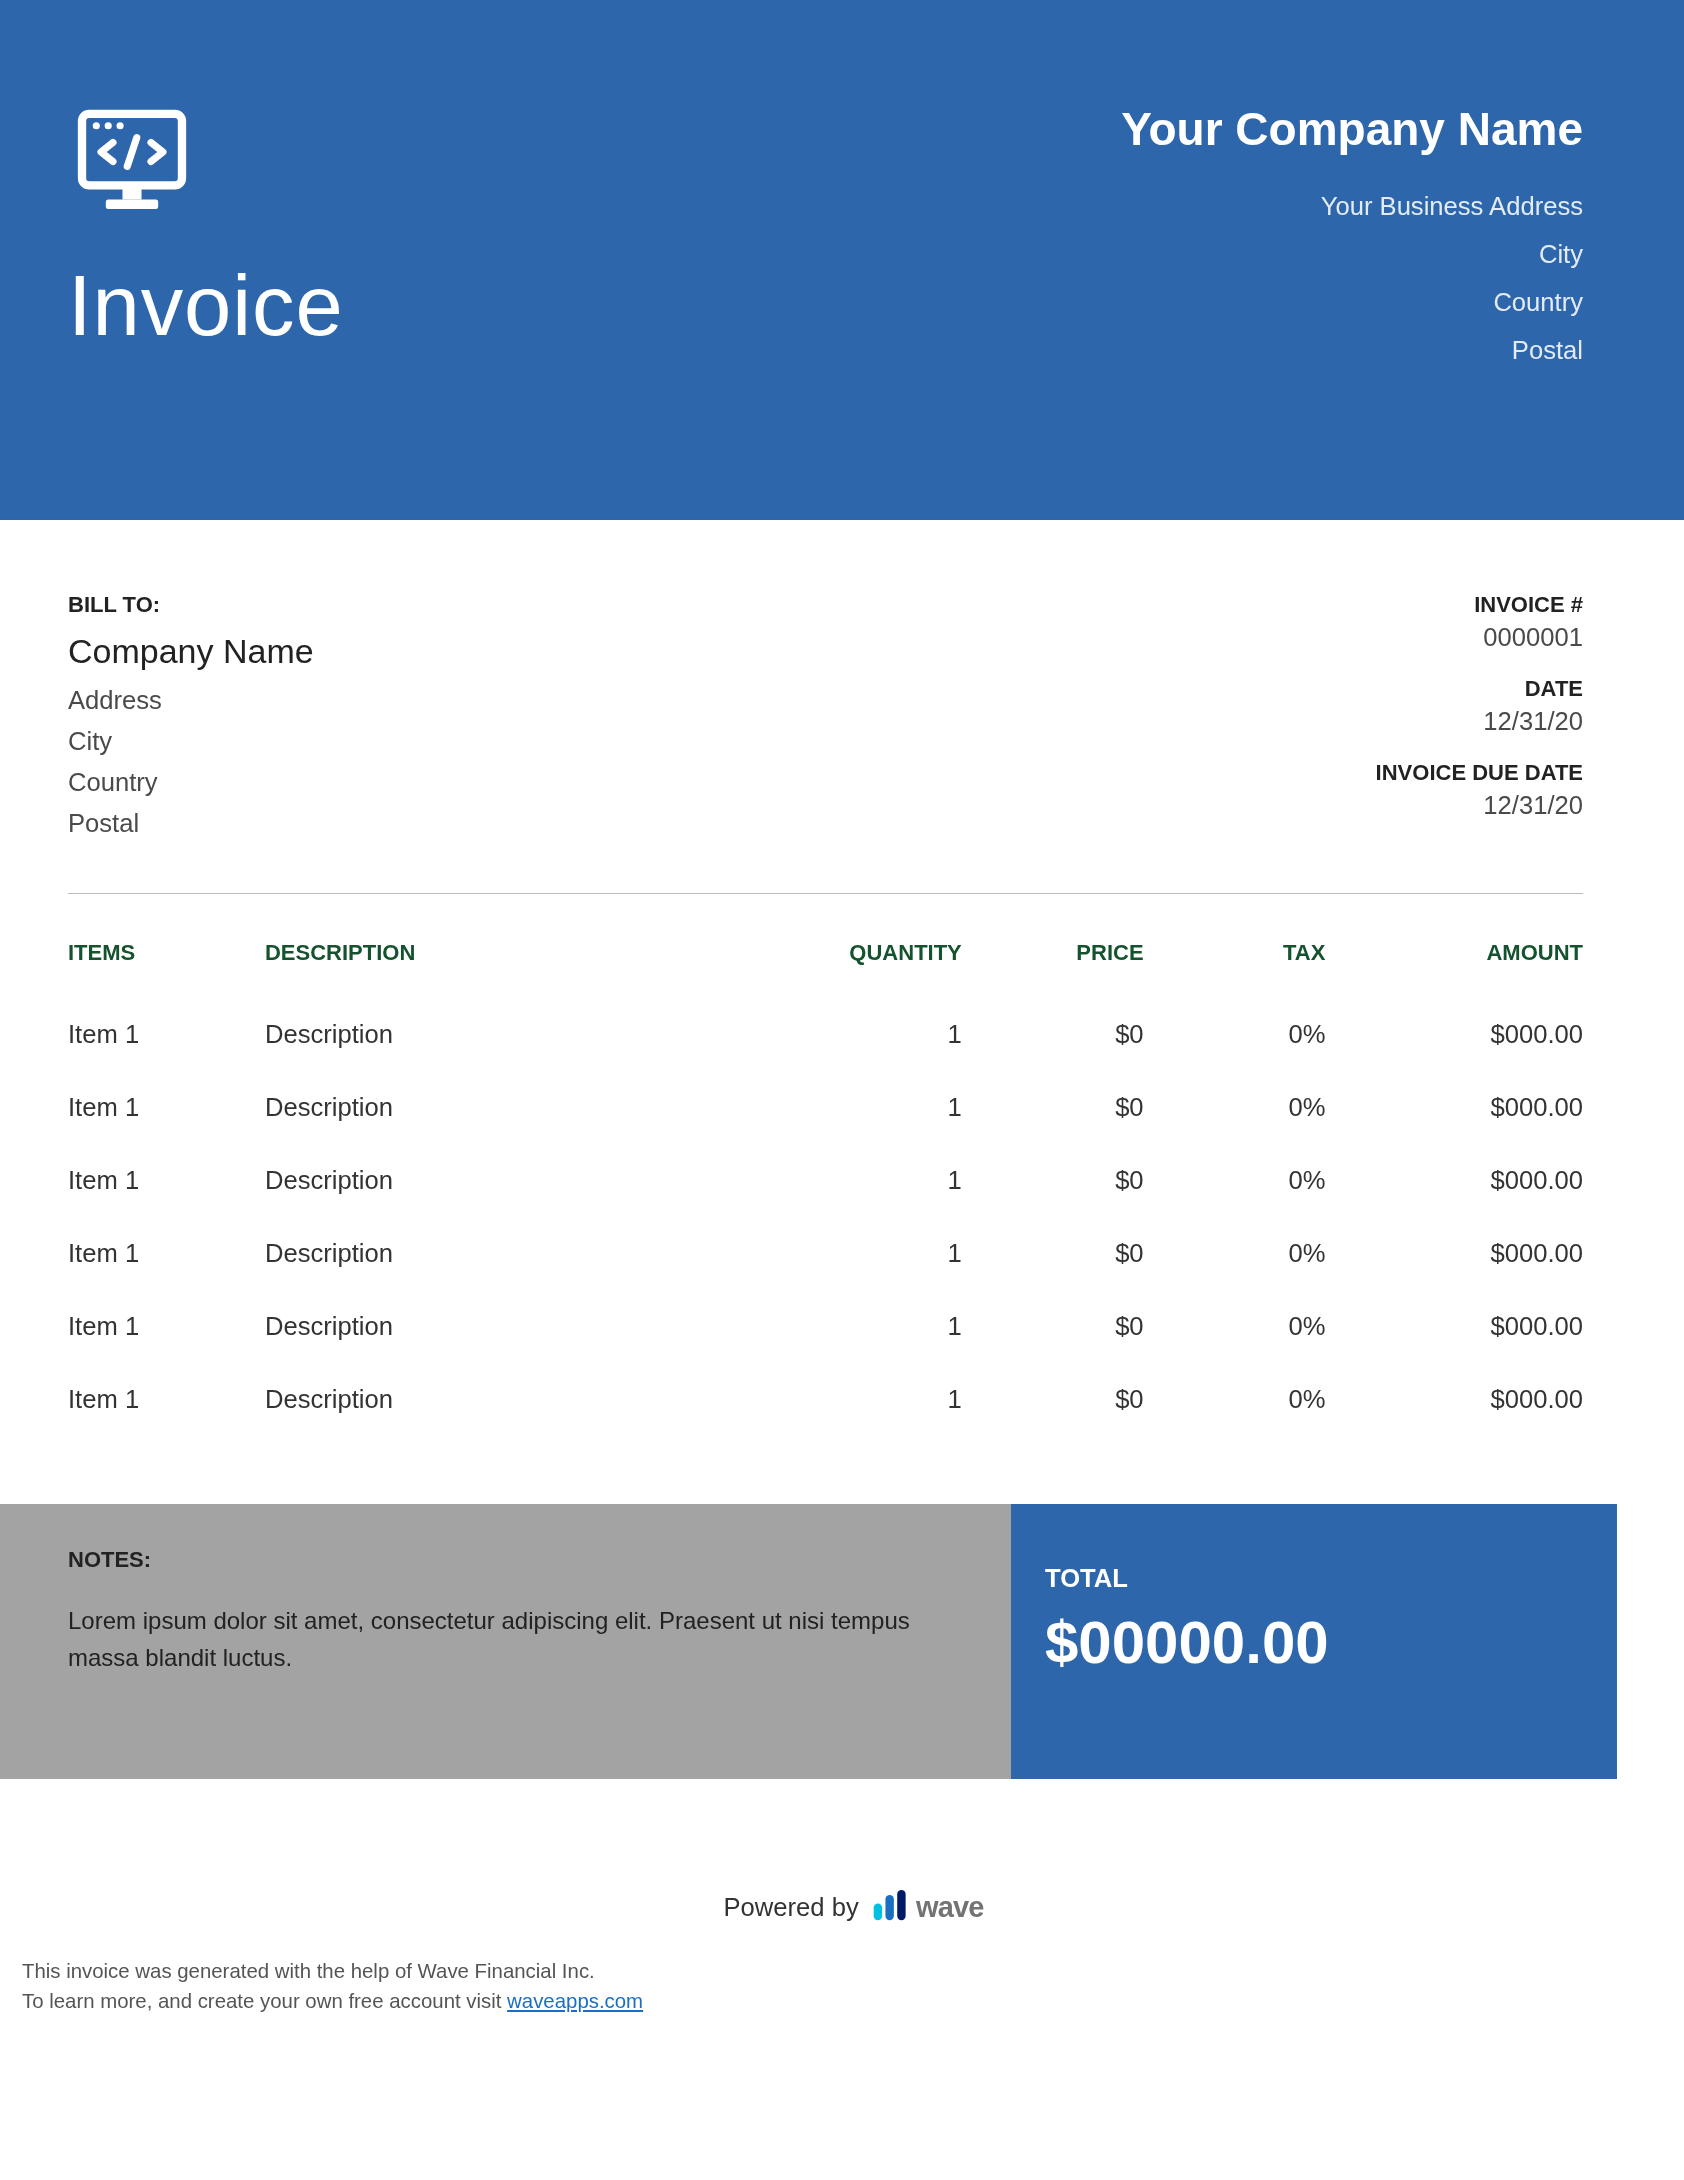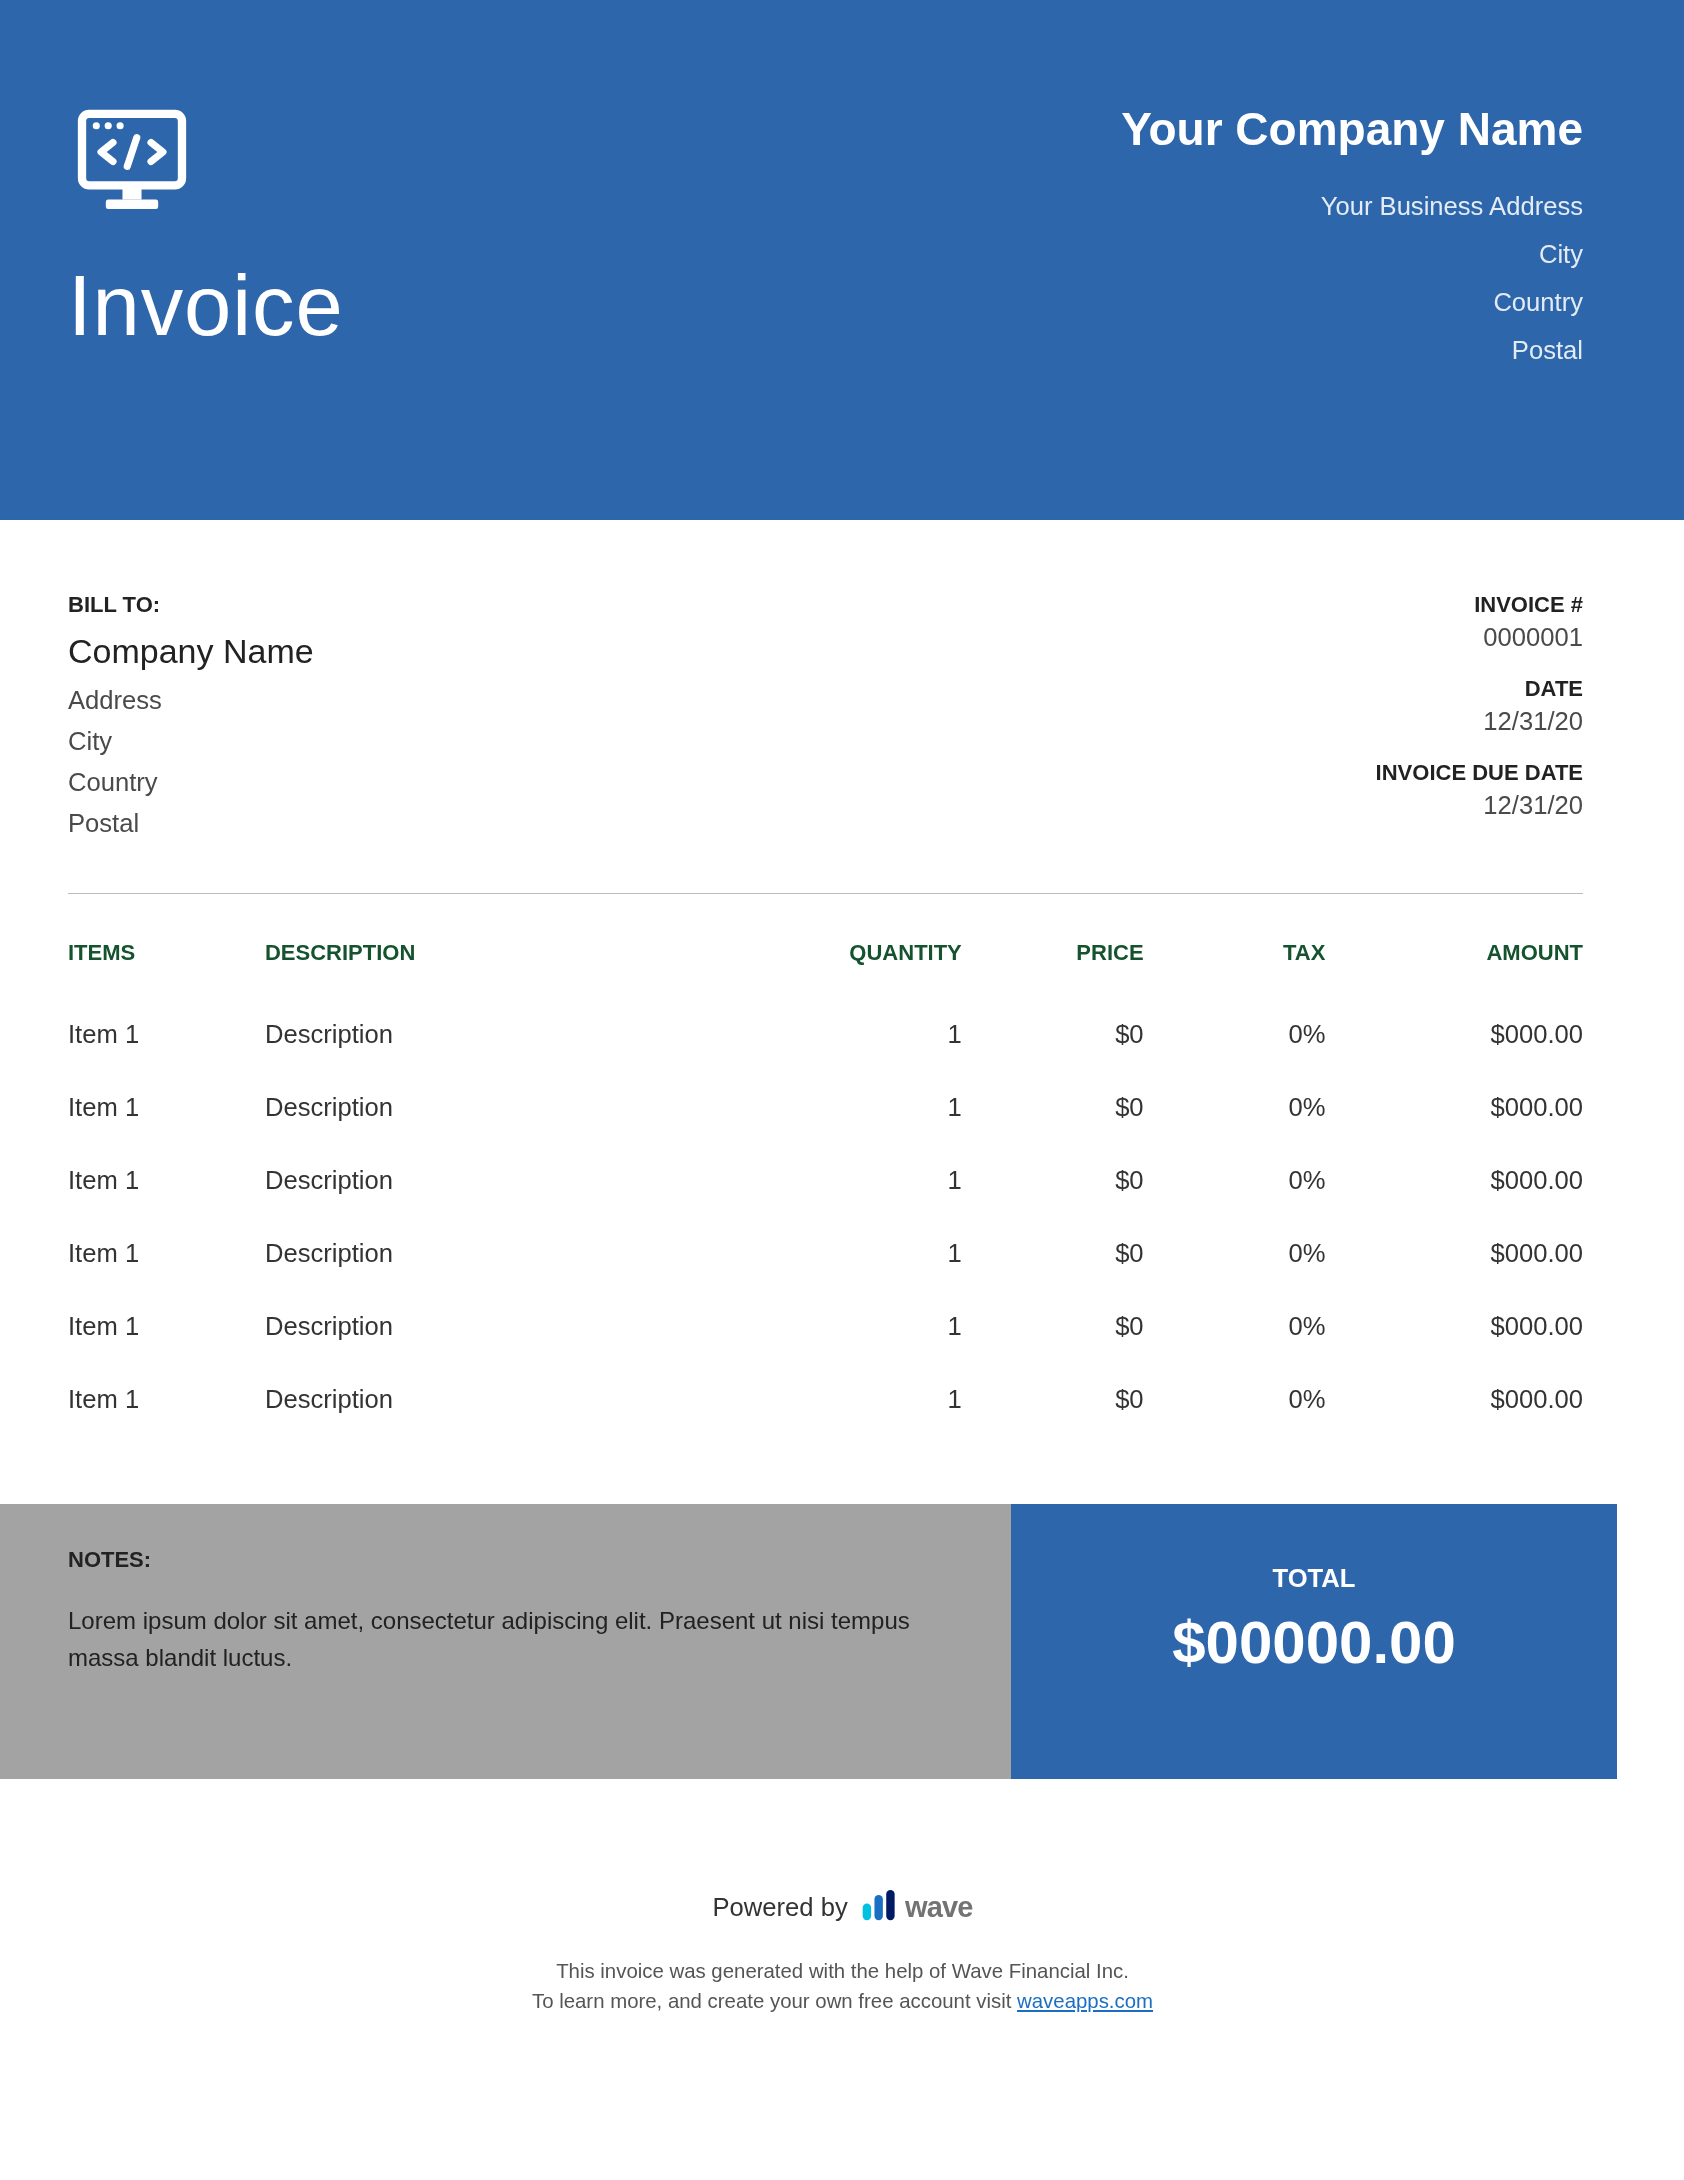--- a/index.html
+++ b/index.html
@@ -118,37 +118,38 @@
   }
   .notes-body {
     font-size: 24px;
     color: #222;
     line-height: 1.55;
   }
   .total {
     background: #2e66ac;
     flex: 1;
     color: #fff;
-    text-align: center;
+    text-align: left;
     padding: 60px 34px 51px 34px;
     margin-right: 68px;
   }
   .total-label {
     font-size: 25.6px;
     font-weight: 700;
     margin-bottom: 15.3px;
   }
   .total-value {
     font-size: 60px;
     font-weight: 700;
   }
   
   .powered {
-    text-align: center;
+    text-align: left;
     padding-bottom: 102px;
+    margin-left: 22px;
   }
   .powered-row {
     display: flex;
     justify-content: center;
     align-items: center;
     gap: 13.6px;
     margin-bottom: 31px;
   }
   .powered-by {
     font-size: 25.6px;

